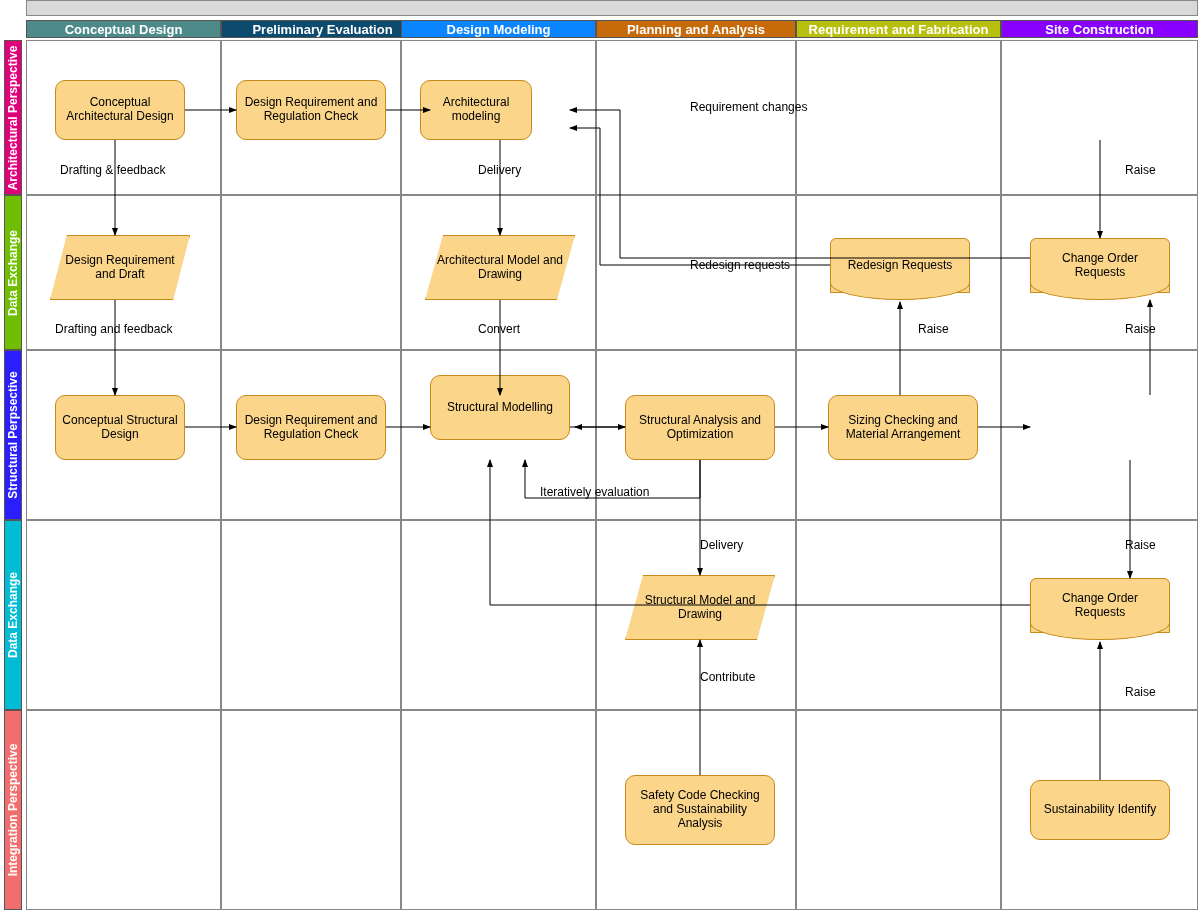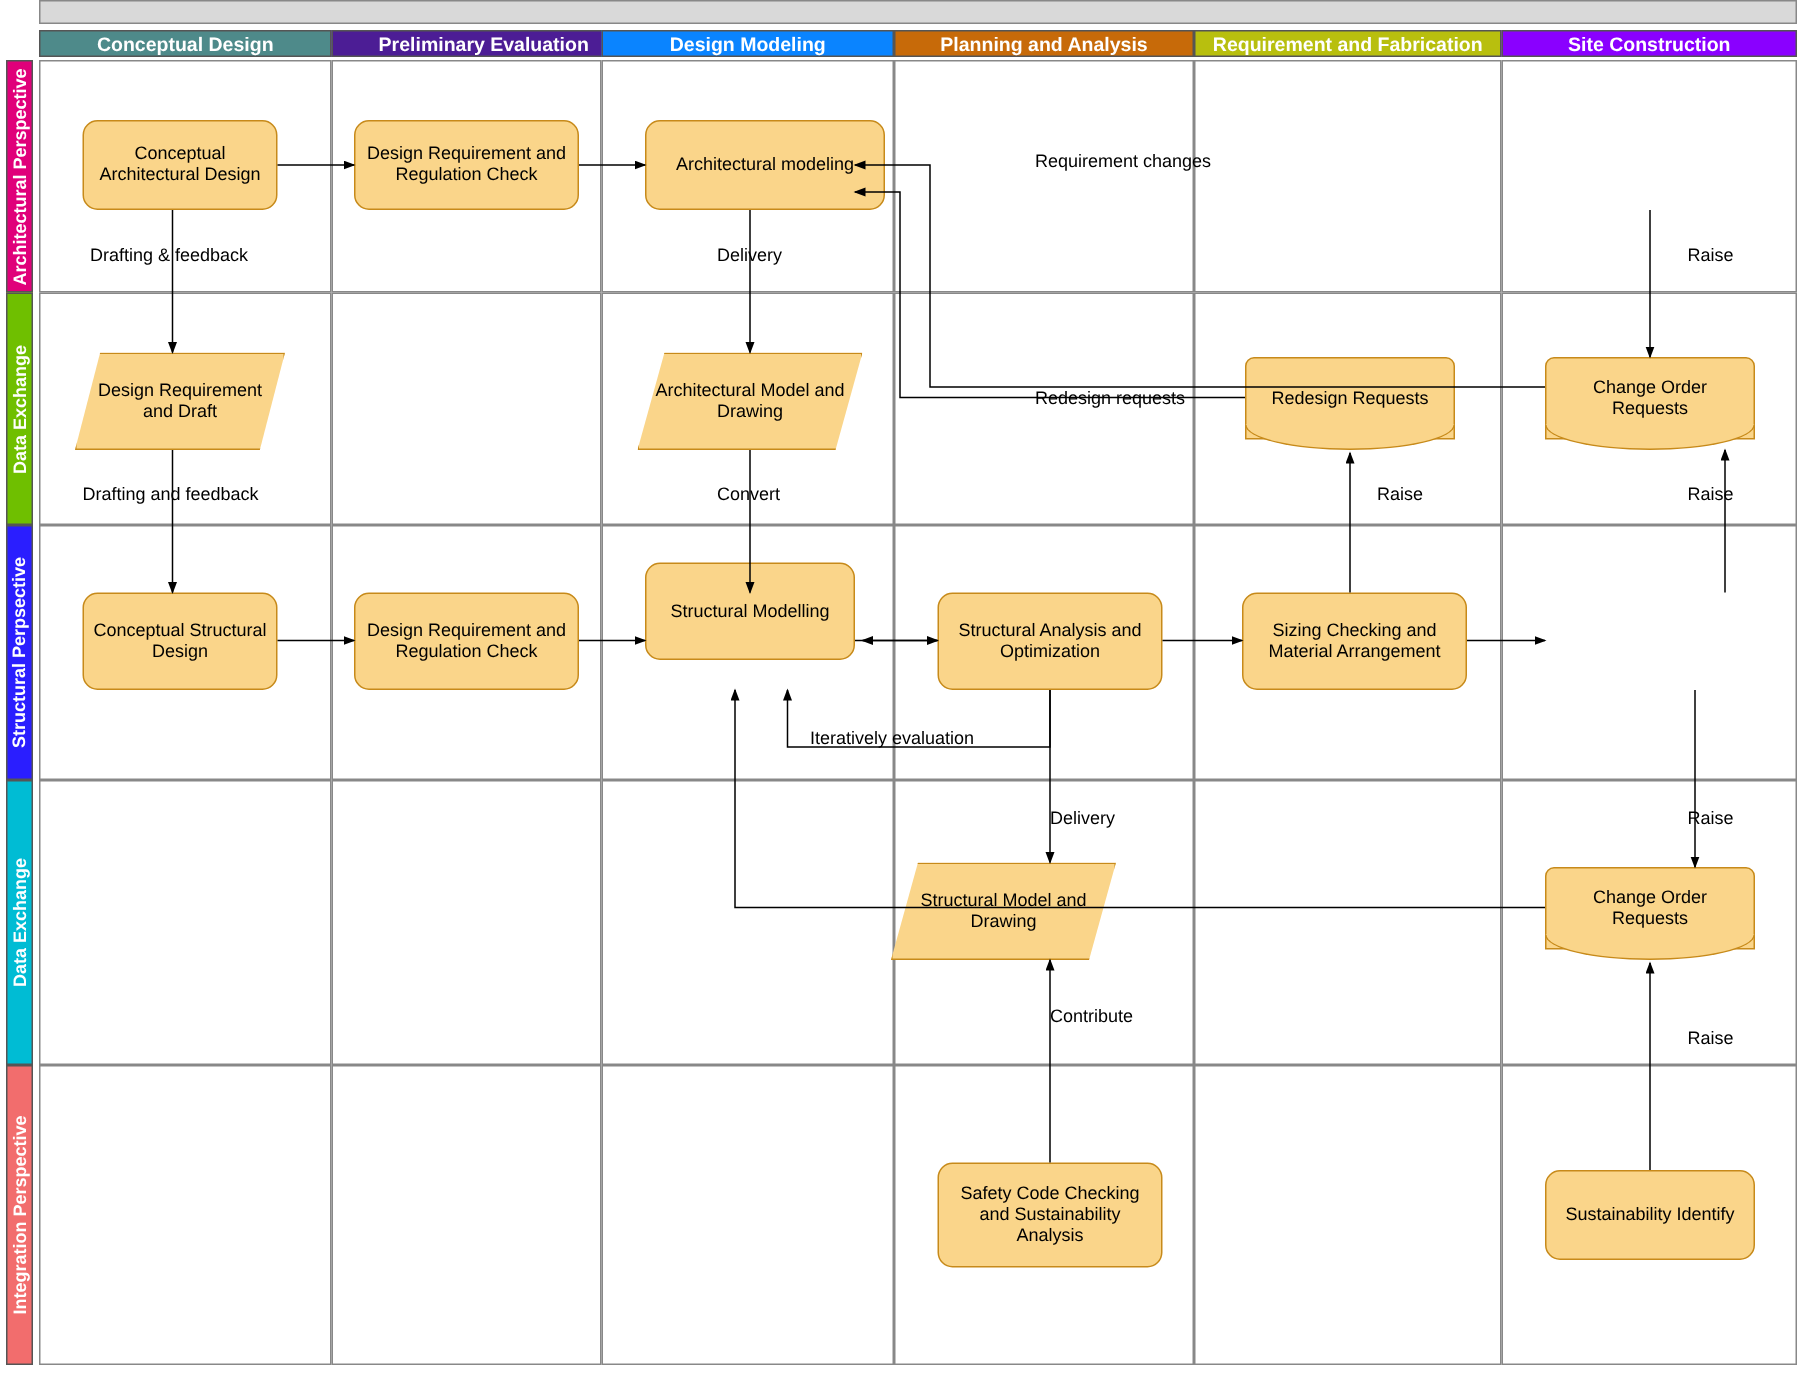--- a/index.html
+++ b/index.html
@@ -17,21 +17,21 @@
   .doc{border-radius:6px 6px 0 0;}
   .doc::after{content:"";position:absolute;left:-1px;right:-1px;bottom:-8px;height:16px;background:#fad58a;border:1px solid #c78a1a;border-top:none;border-radius:0 0 50% 50%/0 0 100% 100%;}
 </style>
 </head>
 <body>
 
 <div class="stage">
   <div class="topstrip"></div>
 
   <div class="colhdr" style="left:26px;width:195px;background:#4e8a8a">Conceptual Design</div>
-  <div class="colhdr" style="left:221px;width:203px;background:#4c1d95">Preliminary Evaluation</div>
+  <div class="colhdr" style="left:221px;width:203px;background:#0c4a6e">Preliminary Evaluation</div>
   <div class="colhdr" style="left:401px;width:195px;background:#0a84ff">Design Modeling</div>
   <div class="colhdr" style="left:596px;width:200px;background:#c76a09">Planning and Analysis</div>
   <div class="colhdr" style="left:796px;width:205px;background:#b8bf0e">Requirement and Fabrication</div>
   <div class="colhdr" style="left:1001px;width:197px;background:#8a00ff">Site Construction</div>
 
   <div class="rowhdr" style="top:40px;height:155px;background:#e0007a">
       <span>Architectural Perspective</span>
     </div>
   <div class="rowhdr" style="top:195px;height:155px;background:#6fbf00">
       <span>Data Exchange</span>
@@ -72,34 +72,34 @@
     <div class="cell" style="left:1001px;top:520px;width:197px;height:190px"></div>
     <div class="cell" style="left:26px;top:710px;width:195px;height:200px"></div>
     <div class="cell" style="left:221px;top:710px;width:180px;height:200px"></div>
     <div class="cell" style="left:401px;top:710px;width:195px;height:200px"></div>
     <div class="cell" style="left:596px;top:710px;width:200px;height:200px"></div>
     <div class="cell" style="left:796px;top:710px;width:205px;height:200px"></div>
     <div class="cell" style="left:1001px;top:710px;width:197px;height:200px"></div>
 
   <div class="node proc" style="left:55px;top:80px;width:130px;height:60px">Conceptual Architectural Design</div>
   <div class="node proc" style="left:236px;top:80px;width:150px;height:60px">Design Requirement and Regulation Check</div>
-  <div class="node proc" style="left:430px;top:80px;width:160px;height:60px">Architectural modeling</div>
+  <div class="node proc" style="left:420px;top:80px;width:112px;height:60px">Architectural modeling</div>
 
   <div class="node para" style="left:50px;top:235px;width:140px;height:65px">Design Requirement and Draft</div>
   <div class="node para" style="left:425px;top:235px;width:150px;height:65px">Architectural Model and Drawing</div>
   <div class="node doc" style="left:830px;top:238px;width:140px;height:55px">Redesign Requests</div>
   <div class="node doc" style="left:1030px;top:238px;width:140px;height:55px">Change Order Requests</div>
 
   <div class="node proc" style="left:55px;top:395px;width:130px;height:65px">Conceptual Structural Design</div>
   <div class="node proc" style="left:236px;top:395px;width:150px;height:65px">Design Requirement and Regulation Check</div>
   <div class="node proc" style="left:430px;top:375px;width:140px;height:65px">Structural Modelling</div>
   <div class="node proc" style="left:625px;top:395px;width:150px;height:65px">Structural Analysis and Optimization</div>
   <div class="node proc" style="left:828px;top:395px;width:150px;height:65px">Sizing Checking and Material Arrangement</div>
 
-  <div class="node para" style="left:594px;top:575px;width:150px;height:65px">Structural Model and Drawing</div>
+  <div class="node para" style="left:625px;top:575px;width:150px;height:65px">Structural Model and Drawing</div>
   <div class="node doc" style="left:1030px;top:578px;width:140px;height:55px">Change Order Requests</div>
 
   <div class="node proc" style="left:625px;top:775px;width:150px;height:70px">Safety Code Checking and Sustainability Analysis</div>
   <div class="node proc" style="left:1030px;top:780px;width:140px;height:60px">Sustainability Identify</div>
 
   <div class="lbl" style="left:60px;top:163px">Drafting &amp; feedback</div>
   <div class="lbl" style="left:478px;top:163px">Delivery</div>
   <div class="lbl" style="left:1125px;top:163px">Raise</div>
   <div class="lbl" style="left:690px;top:100px">Requirement changes</div>
   <div class="lbl" style="left:690px;top:258px">Redesign requests</div>

